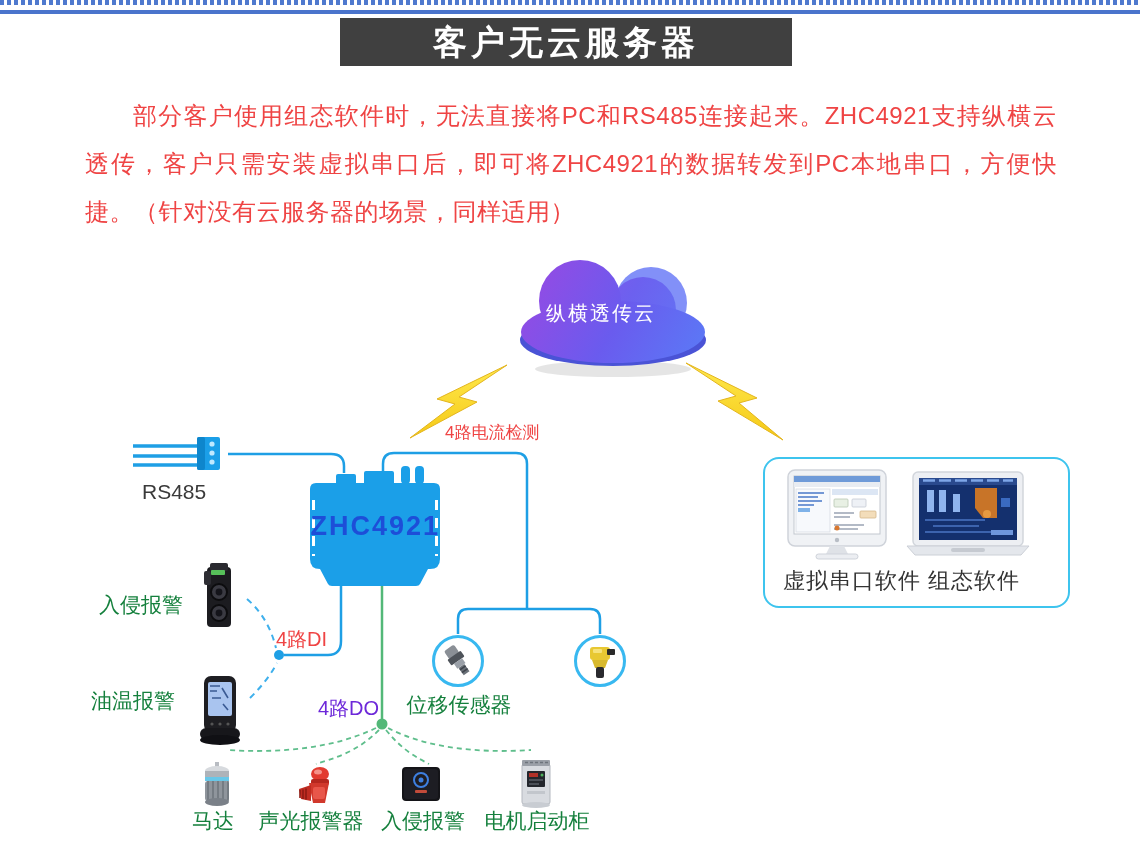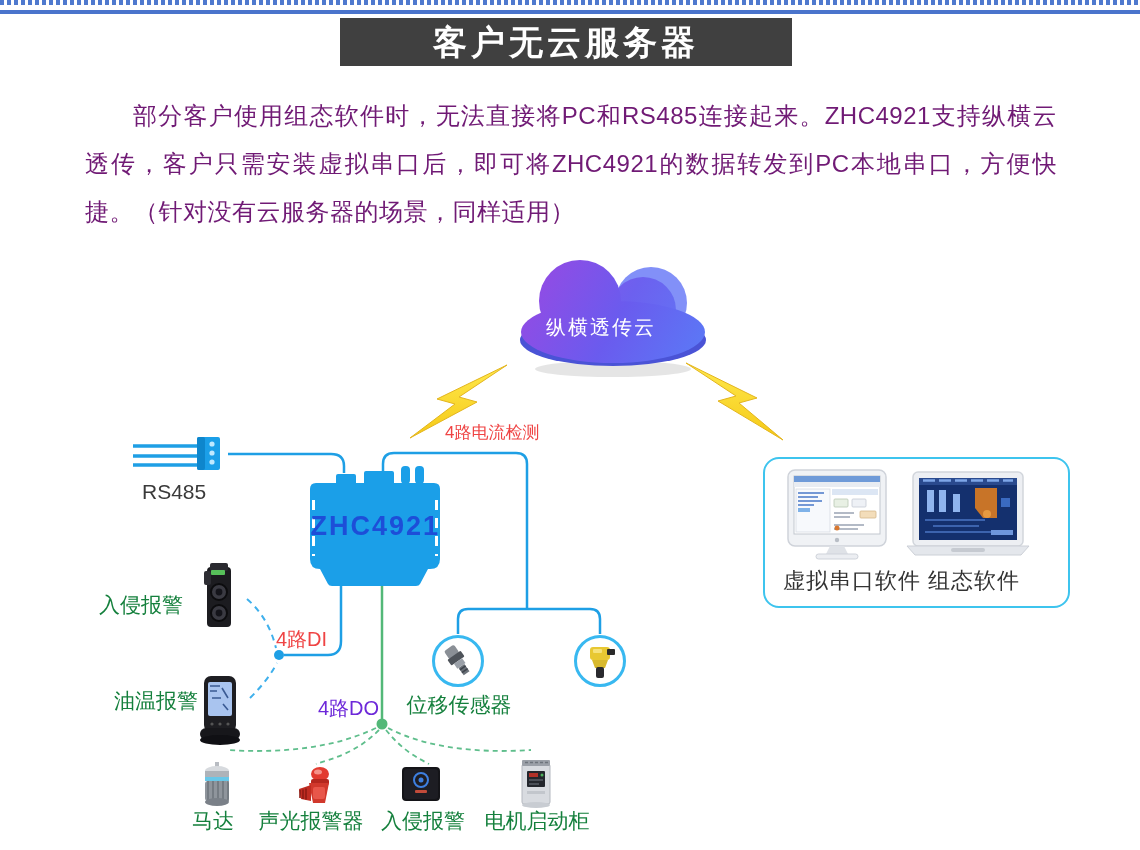--- a/index.html
+++ b/index.html
@@ -6,27 +6,27 @@
   .page{position:relative;width:1140px;height:850px;background:#fff;overflow:hidden;
         font-family:"Liberation Sans","DejaVu Sans",sans-serif;}
   .abs{position:absolute;}
   
   .top-stripes{left:0;top:0;width:1140px;height:5px;
     background:repeating-linear-gradient(90deg,#4f79ce 0 4px,#ffffff 4px 7px);}
   .top-line{left:0;top:10px;width:1140px;height:4px;background:#4a74cc;}
   .banner{left:340px;top:18px;width:452px;height:48px;background:#404040;color:#fff;
     display:flex;align-items:flex-end;justify-content:center;font-size:34px;font-weight:600;
     letter-spacing:4px;}
-  .intro{left:85px;top:92px;width:972px;font-size:24px;line-height:48px;color:#701a75;
+  .intro{left:85px;top:92px;width:972px;font-size:24px;line-height:48px;color:#ef4444;
     text-indent:2em;text-align:justify;letter-spacing:0.5px;margin:0;}
   
   .lbl{color:#15803d;font-size:21px;text-align:center;white-space:nowrap;}
   .lbl-blue{color:#ef4444;font-size:20px;white-space:nowrap;}
   .lbl-green{color:#6d28d9;font-size:20px;white-space:nowrap;}
-  .cloud-label{left:517px;top:314px;width:168px;text-align:center;color:#fff;font-size:20px;
+  .cloud-label{left:517px;top:300px;width:168px;text-align:center;color:#fff;font-size:20px;
     letter-spacing:2px;font-weight:500;}
   .gateway-label{left:308px;top:511px;width:132px;text-align:right;color:#1d4ed8;font-size:27px;
     font-weight:bold;letter-spacing:2px;}
   .sensor-circle{width:52px;height:52px;border-radius:50%;background:#fff;
     border:3px solid #38b8f0;box-sizing:border-box;display:flex;align-items:center;justify-content:center;}
   .pc-box{left:763px;top:457px;width:307px;height:151px;border:2px solid #3ec4ee;border-radius:16px;
     box-sizing:border-box;background:#fff;}
   .lbl-pc{color:#333;font-size:22px;text-align:center;white-space:nowrap;letter-spacing:1px;}
   svg{display:block;}
 </style>
@@ -136,21 +136,21 @@
     <rect x="8" y="6" width="24" height="60" rx="4" fill="#1c1c20"></rect>
     <rect x="5" y="10" width="7" height="14" rx="2" fill="#2d2d33"></rect>
     <rect x="11" y="2" width="18" height="8" rx="2" fill="#2a2a30"></rect>
     <rect x="12" y="9" width="14" height="5" rx="1" fill="#57c05a"></rect>
     <circle cx="20" cy="31" r="8" fill="#3a3a42" stroke="#0c0c0e" stroke-width="2"></circle>
     <circle cx="20" cy="31" r="3.4" fill="#14141a"></circle>
     <circle cx="20" cy="52" r="8" fill="#3a3a42" stroke="#0c0c0e" stroke-width="2"></circle>
     <circle cx="20" cy="52" r="3.4" fill="#14141a"></circle>
   </svg>
 
-  <div class="abs lbl" style="left:100px;top:687px;width:112px;">油温报警</div>
+  <div class="abs lbl" style="left:77px;top:687px;width:112px;">油温报警</div>
   <svg class="abs" style="left:196px;top:674px;" width="48" height="74" viewBox="0 0 48 74">
     <rect x="8" y="2" width="32" height="56" rx="7" fill="#1e1e22"></rect>
     <rect x="12" y="8" width="24" height="34" rx="2" fill="#a9c4ef"></rect>
     <path d="M14,12 h10 M14,17 h7 M26,14 l6,10 M16,24 h9 M27,30 l5,6" stroke="#3a5a93" stroke-width="1.6" fill="none"></path>
     <rect x="4" y="54" width="40" height="12" rx="6" fill="#17171b"></rect>
     <ellipse cx="24" cy="66" rx="20" ry="5" fill="#101014"></ellipse>
     <circle cx="16" cy="50" r="1.6" fill="#555"></circle>
       <circle cx="24" cy="50" r="1.6" fill="#555"></circle>
       <circle cx="32" cy="50" r="1.6" fill="#555"></circle>
   </svg>

